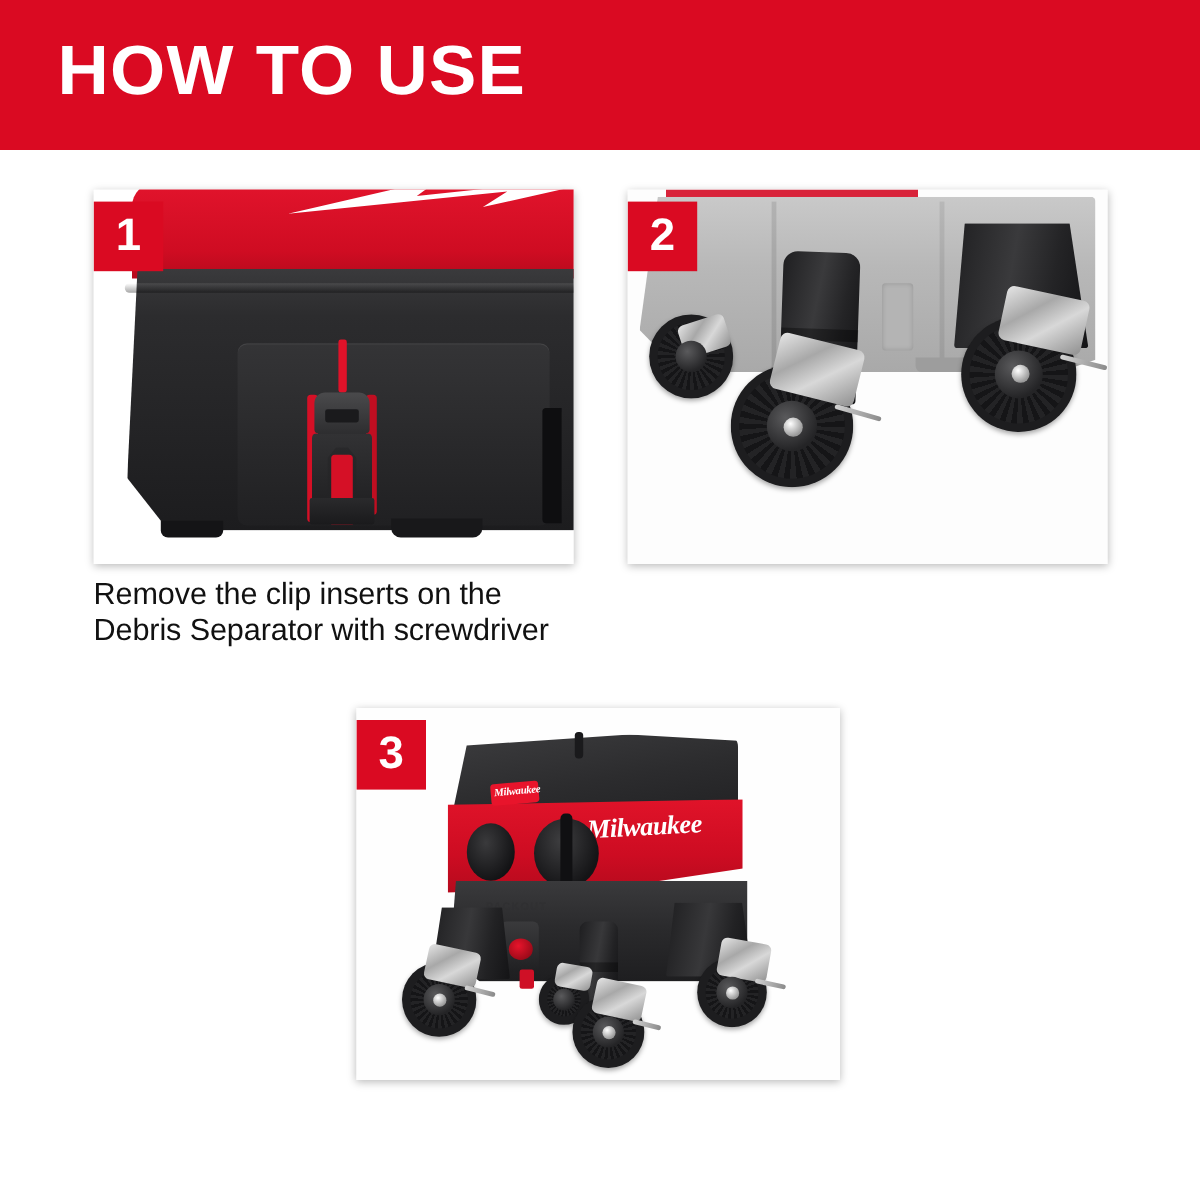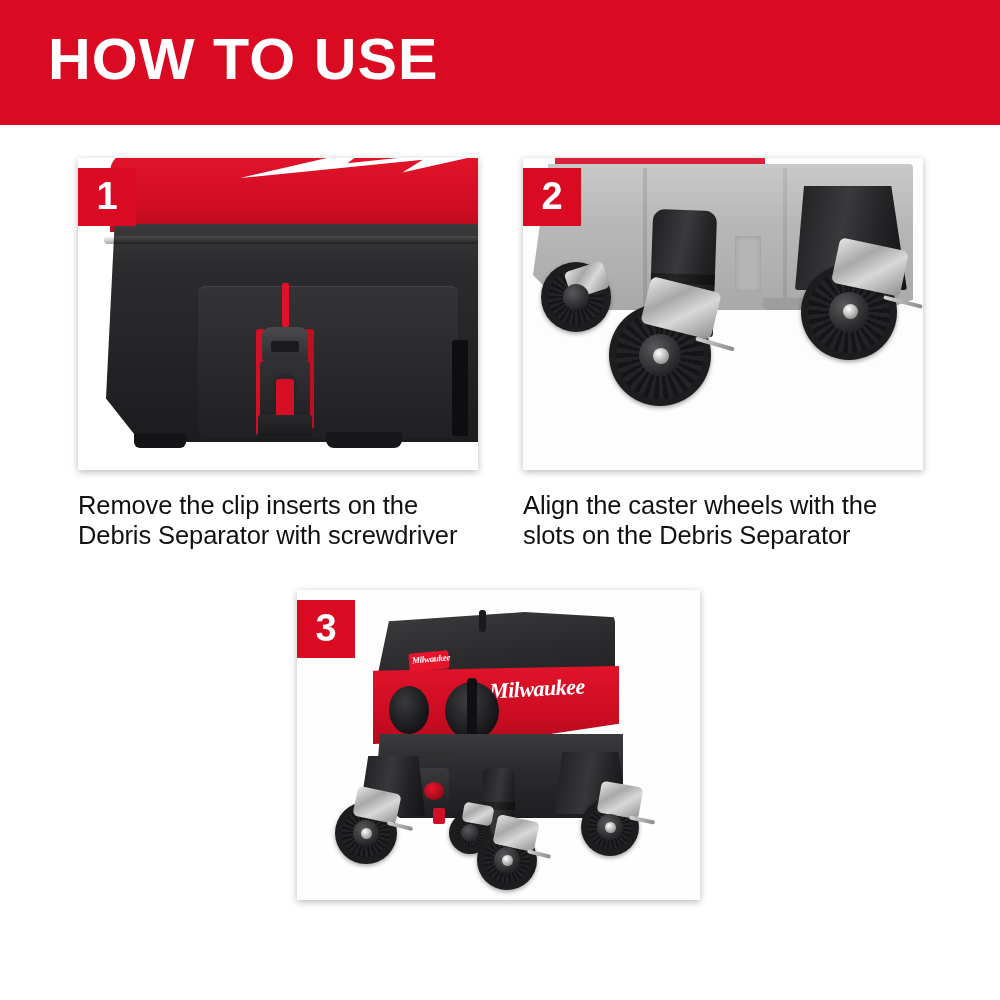--- a/index.html
+++ b/index.html
@@ -80,21 +80,21 @@
     transform: translateY(-52%);
     text-align: center;
     color: #ffffff;
     font-family: "Liberation Sans", sans-serif;
     font-weight: 700;
     font-size: 38px;
     line-height: 38px;
   }
 
   .caption {
-    margin-top: 20px;
+    margin-top: 10px;
     font-family: "Liberation Sans", sans-serif;
     font-size: 25.5px;
     line-height: 30px;
     color: #111111;
     letter-spacing: -0.1px;
   }
   .step-3 .caption { margin-top: 14px; }
 
   
   .p1-scene { position: absolute; inset: 0; background: #fff; }
@@ -568,21 +568,20 @@
           <div class="fork"></div>
           <div class="hub"></div>
           <div class="axle"></div>
           <div class="bolt"></div>
         </div>
       </div>
       <div class="badge">
         <span>2</span>
       </div>
     </div>
-    <div class="caption">Align the caster wheels with the slots on the Debris Separator</div>
   </div>
 
   <div class="step step-3">
     <div class="photo">
       <div class="p3-scene">
         <div class="p3-top"></div>
         <div class="p3-top-ridge"></div>
 
         <div class="p3-redband">
           <div class="p3-redband-bolt"></div>

